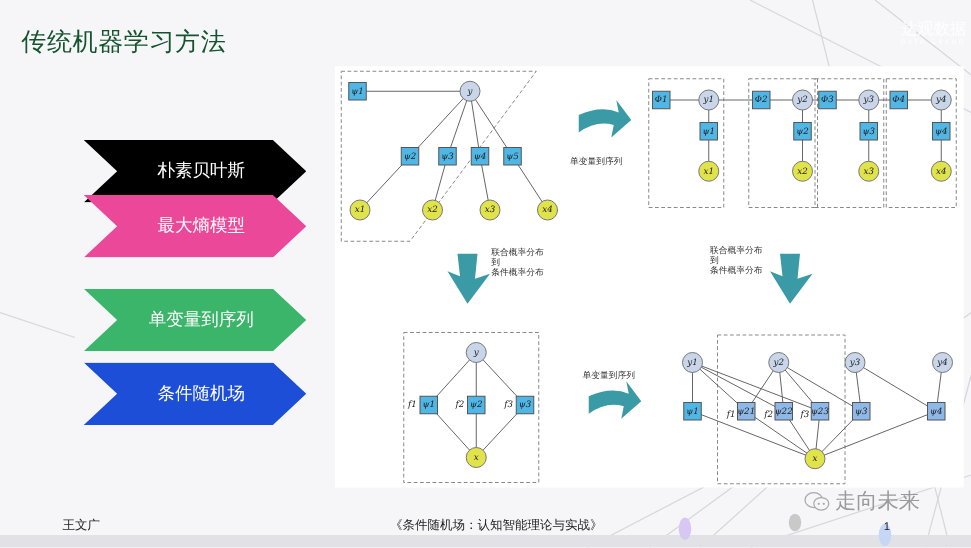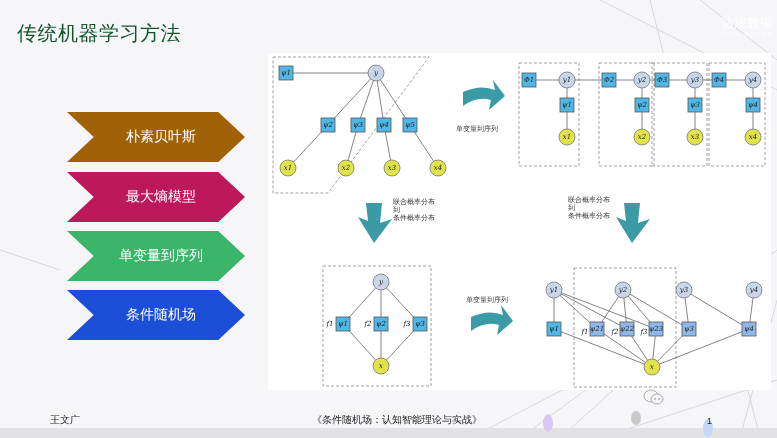--- a/index.html
+++ b/index.html
@@ -39,24 +39,24 @@
   <ellipse cx="708" cy="428" rx="5" ry="9" fill="#c6d6f6"></ellipse>
   <ellipse cx="636" cy="418" rx="5" ry="7" fill="#c9c9c9"></ellipse>
 </svg>
 
 <div class="title">传统机器学习方法</div>
 <div class="brand">
   <span>达观数据</span>
   <span class="sub">DATA GRAND</span>
 </div>
 
-<div class="chev" style="top: 112px; background: #a16207;">
+<div class="chev" style="top: 112px; background: #000000;">
     <span>朴素贝叶斯</span>
   </div>
-<div class="chev" style="top: 172px; background: #be185d;">
+<div class="chev" style="top: 156px; background: #ec4899;">
     <span>最大熵模型</span>
   </div>
 <div class="chev" style="top: 231px; background: rgb(59, 181, 106);">
     <span>单变量到序列</span>
   </div>
 <div class="chev" style="top: 290px; background: #1d4ed8;">
     <span>条件随机场</span>
   </div>
 
 <div class="panel">
@@ -218,17 +218,18 @@
 
 <div class="wechat">
   <span class="ic">
     <svg width="22" height="16" viewBox="0 0 22 16">
         <ellipse cx="8" cy="7" rx="7" ry="6" fill="none" stroke="#aaa"></ellipse>
         <ellipse cx="14" cy="10" rx="6" ry="5" fill="#f6f6f9" stroke="#aaa"></ellipse>
         <circle cx="12" cy="10" r="0.9" fill="#aaa"></circle>
         <circle cx="16" cy="10" r="0.9" fill="#aaa"></circle>
       </svg>
   </span>
+  <span>走向未来</span>
 </div>
 
 <div class="footer-author">王文广</div>
 <div class="footer-book">《条件随机场：认知智能理论与实战》</div>
 <div class="footer-page">1</div>
 
 </body></html>

